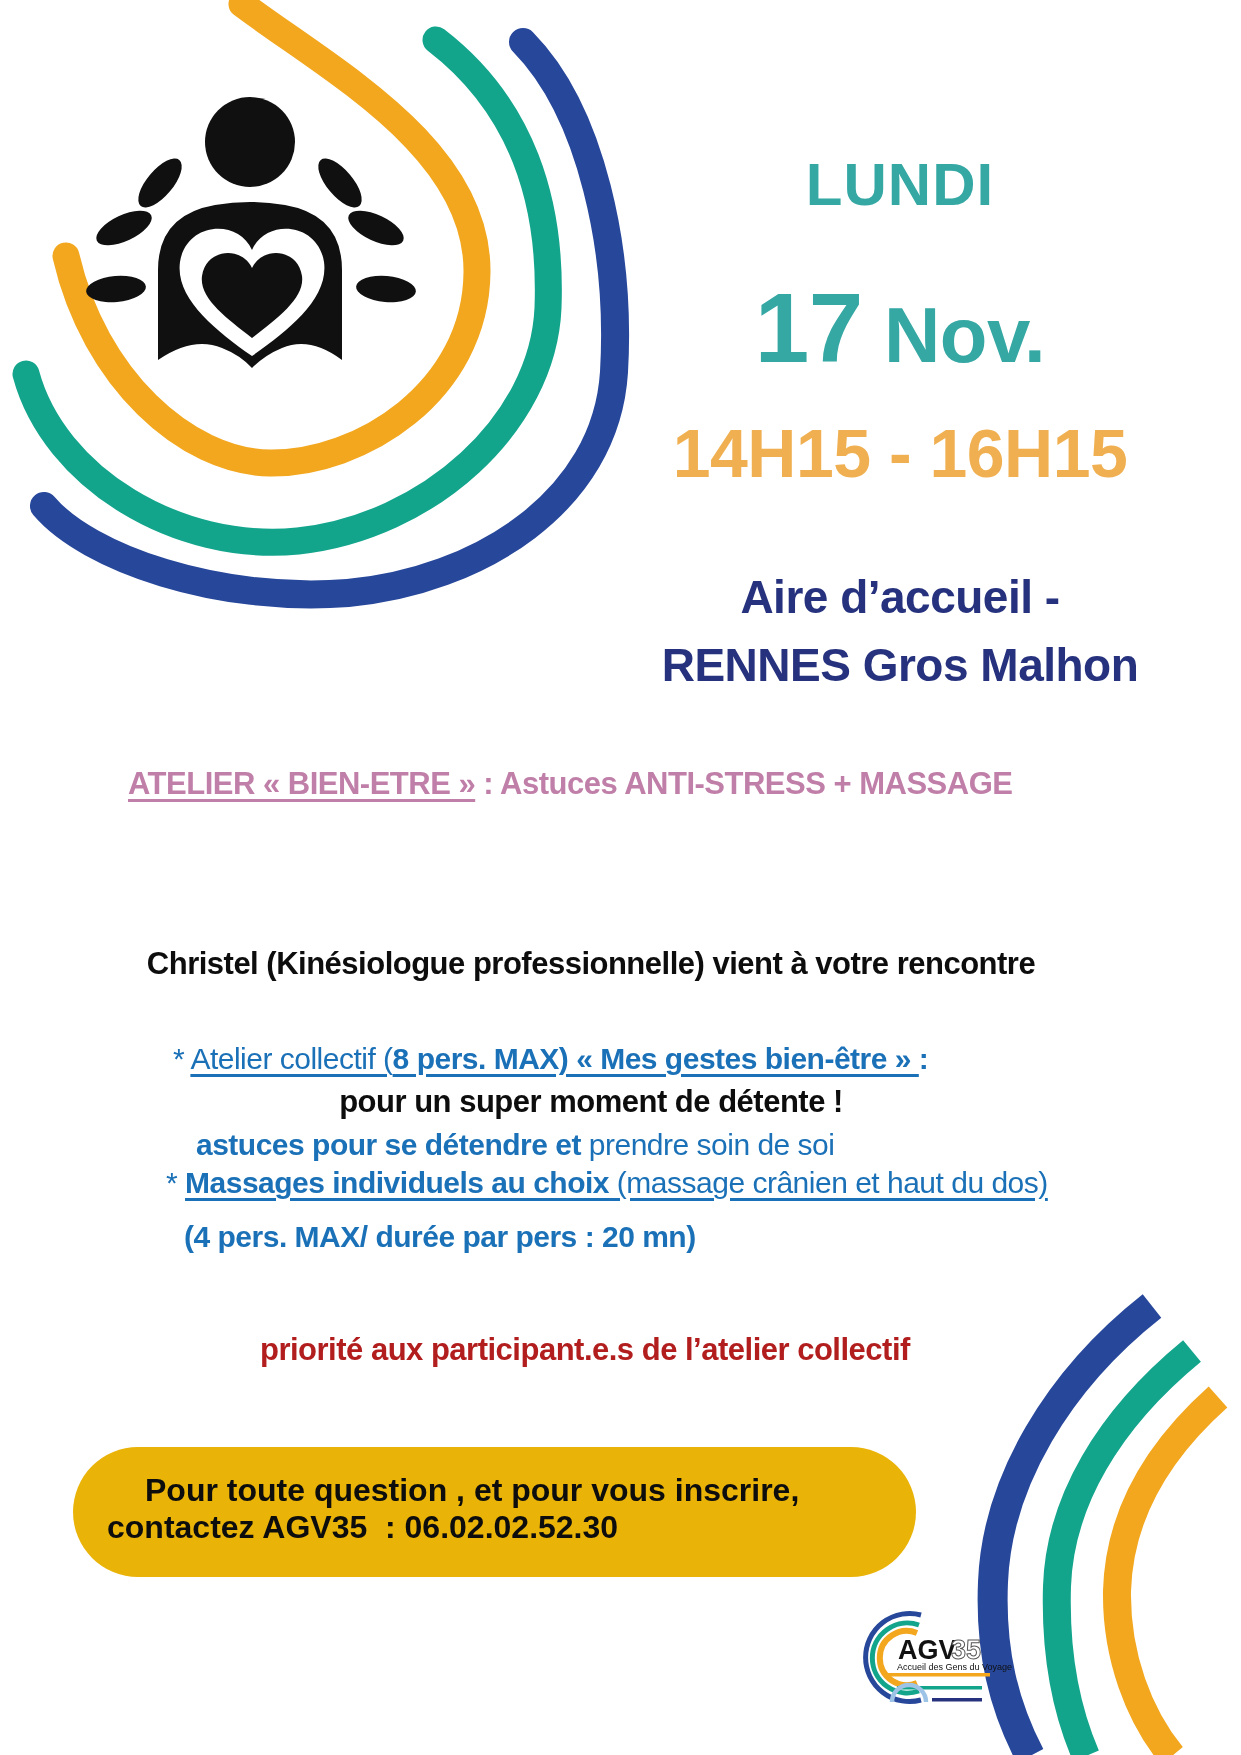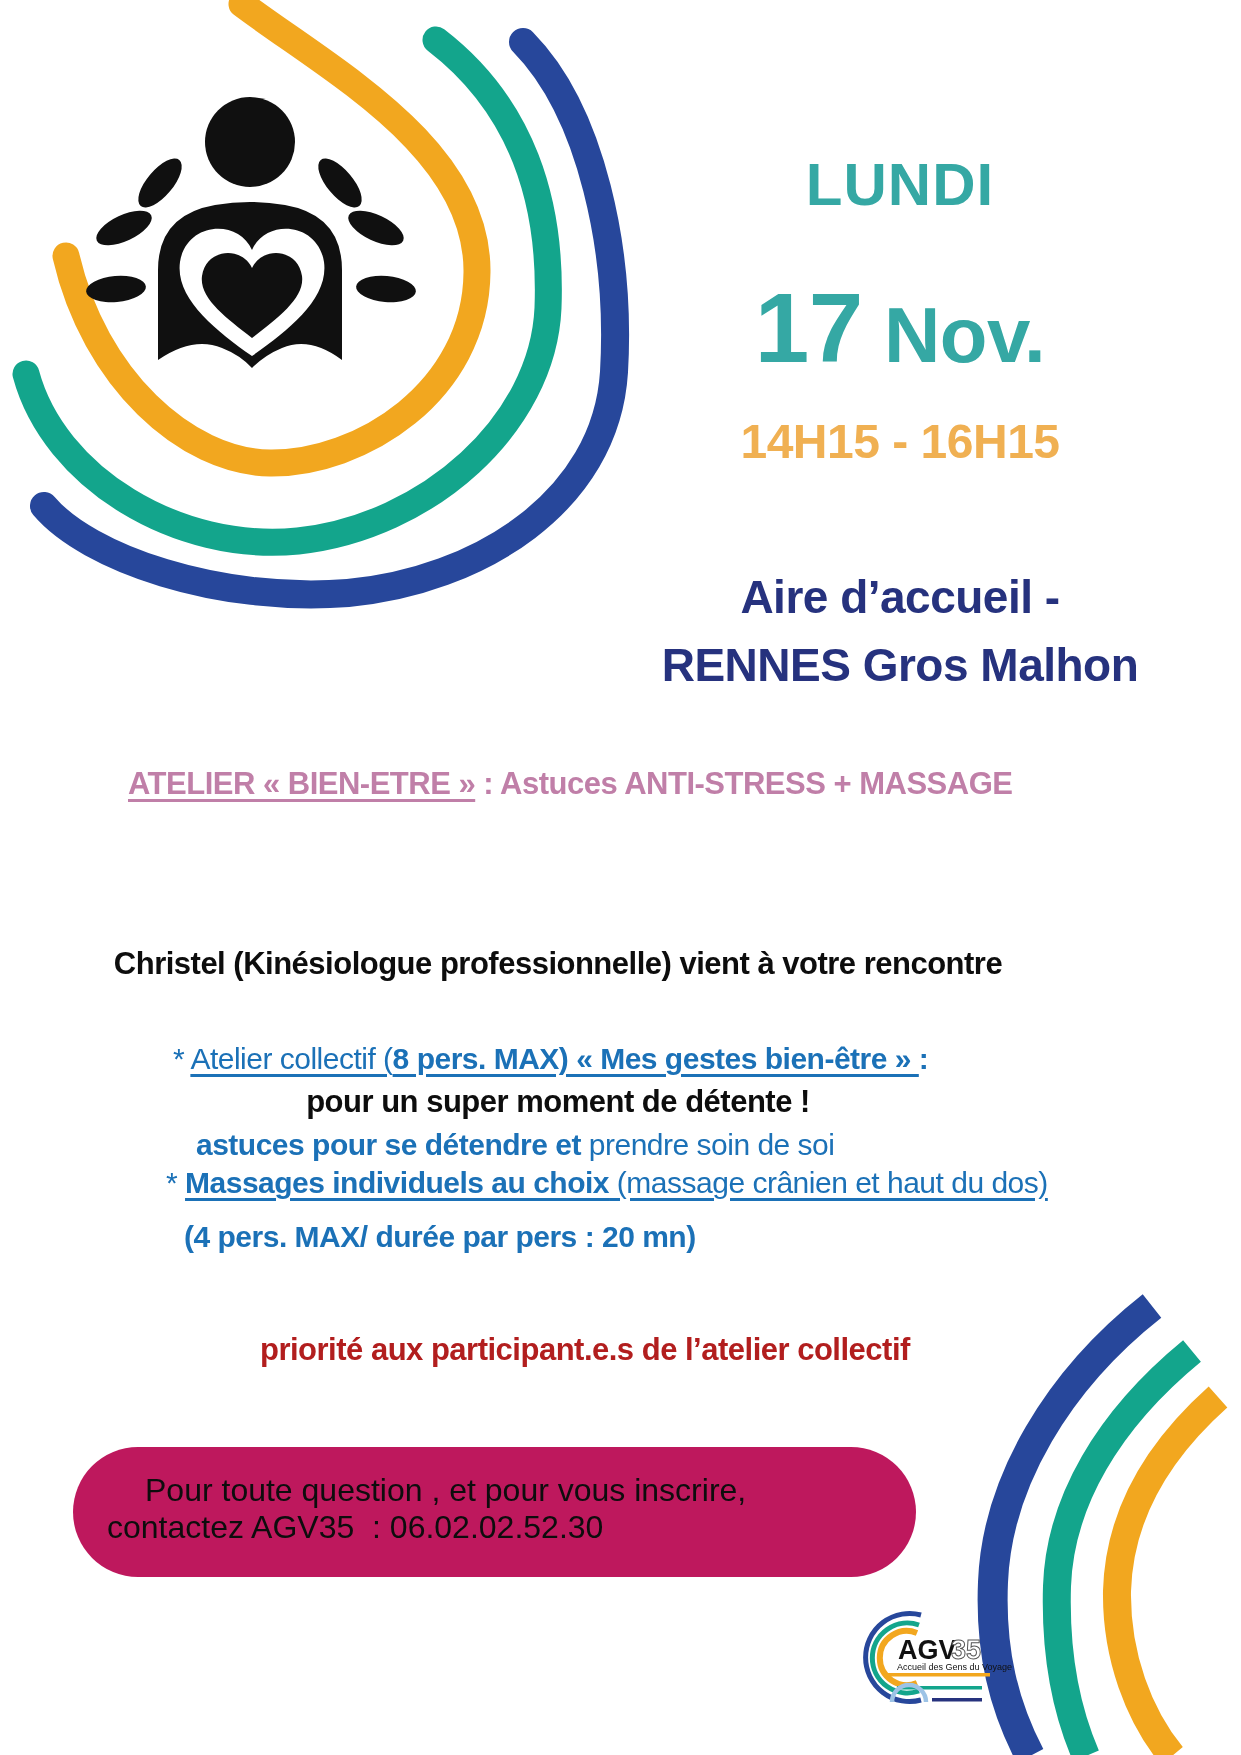--- a/index.html
+++ b/index.html
@@ -15,22 +15,22 @@
   .navy   { color:#26327E; }
   .orangetxt { color:#F0B052; }
   .blue   { color:#1B71B7; }
   .red    { color:#B21E1E; }
   .pink   { color:#C07FA8; }
   .rightcol { left:560px; width:680px; text-align:center; }
   .deco { position:absolute; left:0; top:0; pointer-events:none; }
   .txtlayer { position:absolute; left:0; top:0; width:100%; height:100%; }
   .pill {
     position:absolute; left:73px; top:1447px; width:843px; height:130px;
-    background:#be185d; border-radius:65px;
-    font-weight:normal; font-size:32px; line-height:37px;
+    background:#eab308; border-radius:65px;
+    font-weight:bold; font-size:32px; line-height:37px;
     padding:25px 20px 0 34px; box-sizing:border-box; color:#0d0d0d;
   }
   .pill .l1 { text-indent:38px; white-space:pre; }
   .pill .l2 { white-space:pre; }
 </style>
 </head>
 <body>
 
 <div class="page">
 
@@ -77,29 +77,29 @@
       <path d="M 892 1702 A 17 17 0 0 1 926 1702" fill="none" stroke="#9DC3E6" stroke-width="4.5"></path>
     </g>
   </svg>
 
   <div class="txtlayer">
 
     <div class="abs rightcol teal b" style="top:150px; font-size:60px; letter-spacing:1px;">LUNDI</div>
 
     <div class="abs rightcol teal b" style="top:236px; font-size:78px;margin-top:36px;"><span style="font-size:98px;">17</span><span> </span><span>Nov.</span></div>
 
-    <div class="abs rightcol orangetxt b" style="top:414px; font-size:48px;">14H15 - 16H15</div>
+    <div class="abs rightcol orangetxt b" style="top:414px; font-size:68px;">14H15 - 16H15</div>
 
     <div class="abs rightcol navy b" style="top:570px; font-size:46px;">Aire d’accueil -</div>
 
     <div class="abs rightcol navy b" style="top:638px; font-size:46px;">RENNES Gros Malhon</div>
 
     <div class="abs pink b" style="left:128px; top:766px; font-size:31px;"><span class="u">ATELIER « BIEN-ETRE »</span><span> : Astuces ANTI-STRESS + MASSAGE</span></div>
 
-    <div class="abs" style="left:18px; top:874px; width:1080px; text-align:center; font-size:31px; font-weight:bold; color:#0d0d0d;">
+    <div class="abs" style="left:51px; top:874px; width:1080px; text-align:center; font-size:31px; font-weight:bold; color:#0d0d0d;">
       <div>Christel (Kinésiologue professionnelle) vient à votre rencontre</div>
       <div style="margin-top:30px;">pour un super moment de détente !</div>
     </div>
 
     <div class="abs blue" style="left:173px; top:1042px; font-size:30px;"><span>*</span><span> </span><span class="u"><span>Atelier collectif (</span><span class="b">8 pers. MAX) « Mes gestes bien-être » </span></span><span class="b">:</span></div>
 
     <div class="abs blue" style="left:196px; top:1128px; font-size:30px;"><span class="b">astuces pour se détendre et</span><span> prendre soin de soi</span></div>
 
     <div class="abs blue" style="left:166px; top:1166px; font-size:30px;"><span>*</span><span> </span><span class="u b">Massages individuels au choix</span><span class="u"> (massage crânien et haut du dos)</span></div>
 

